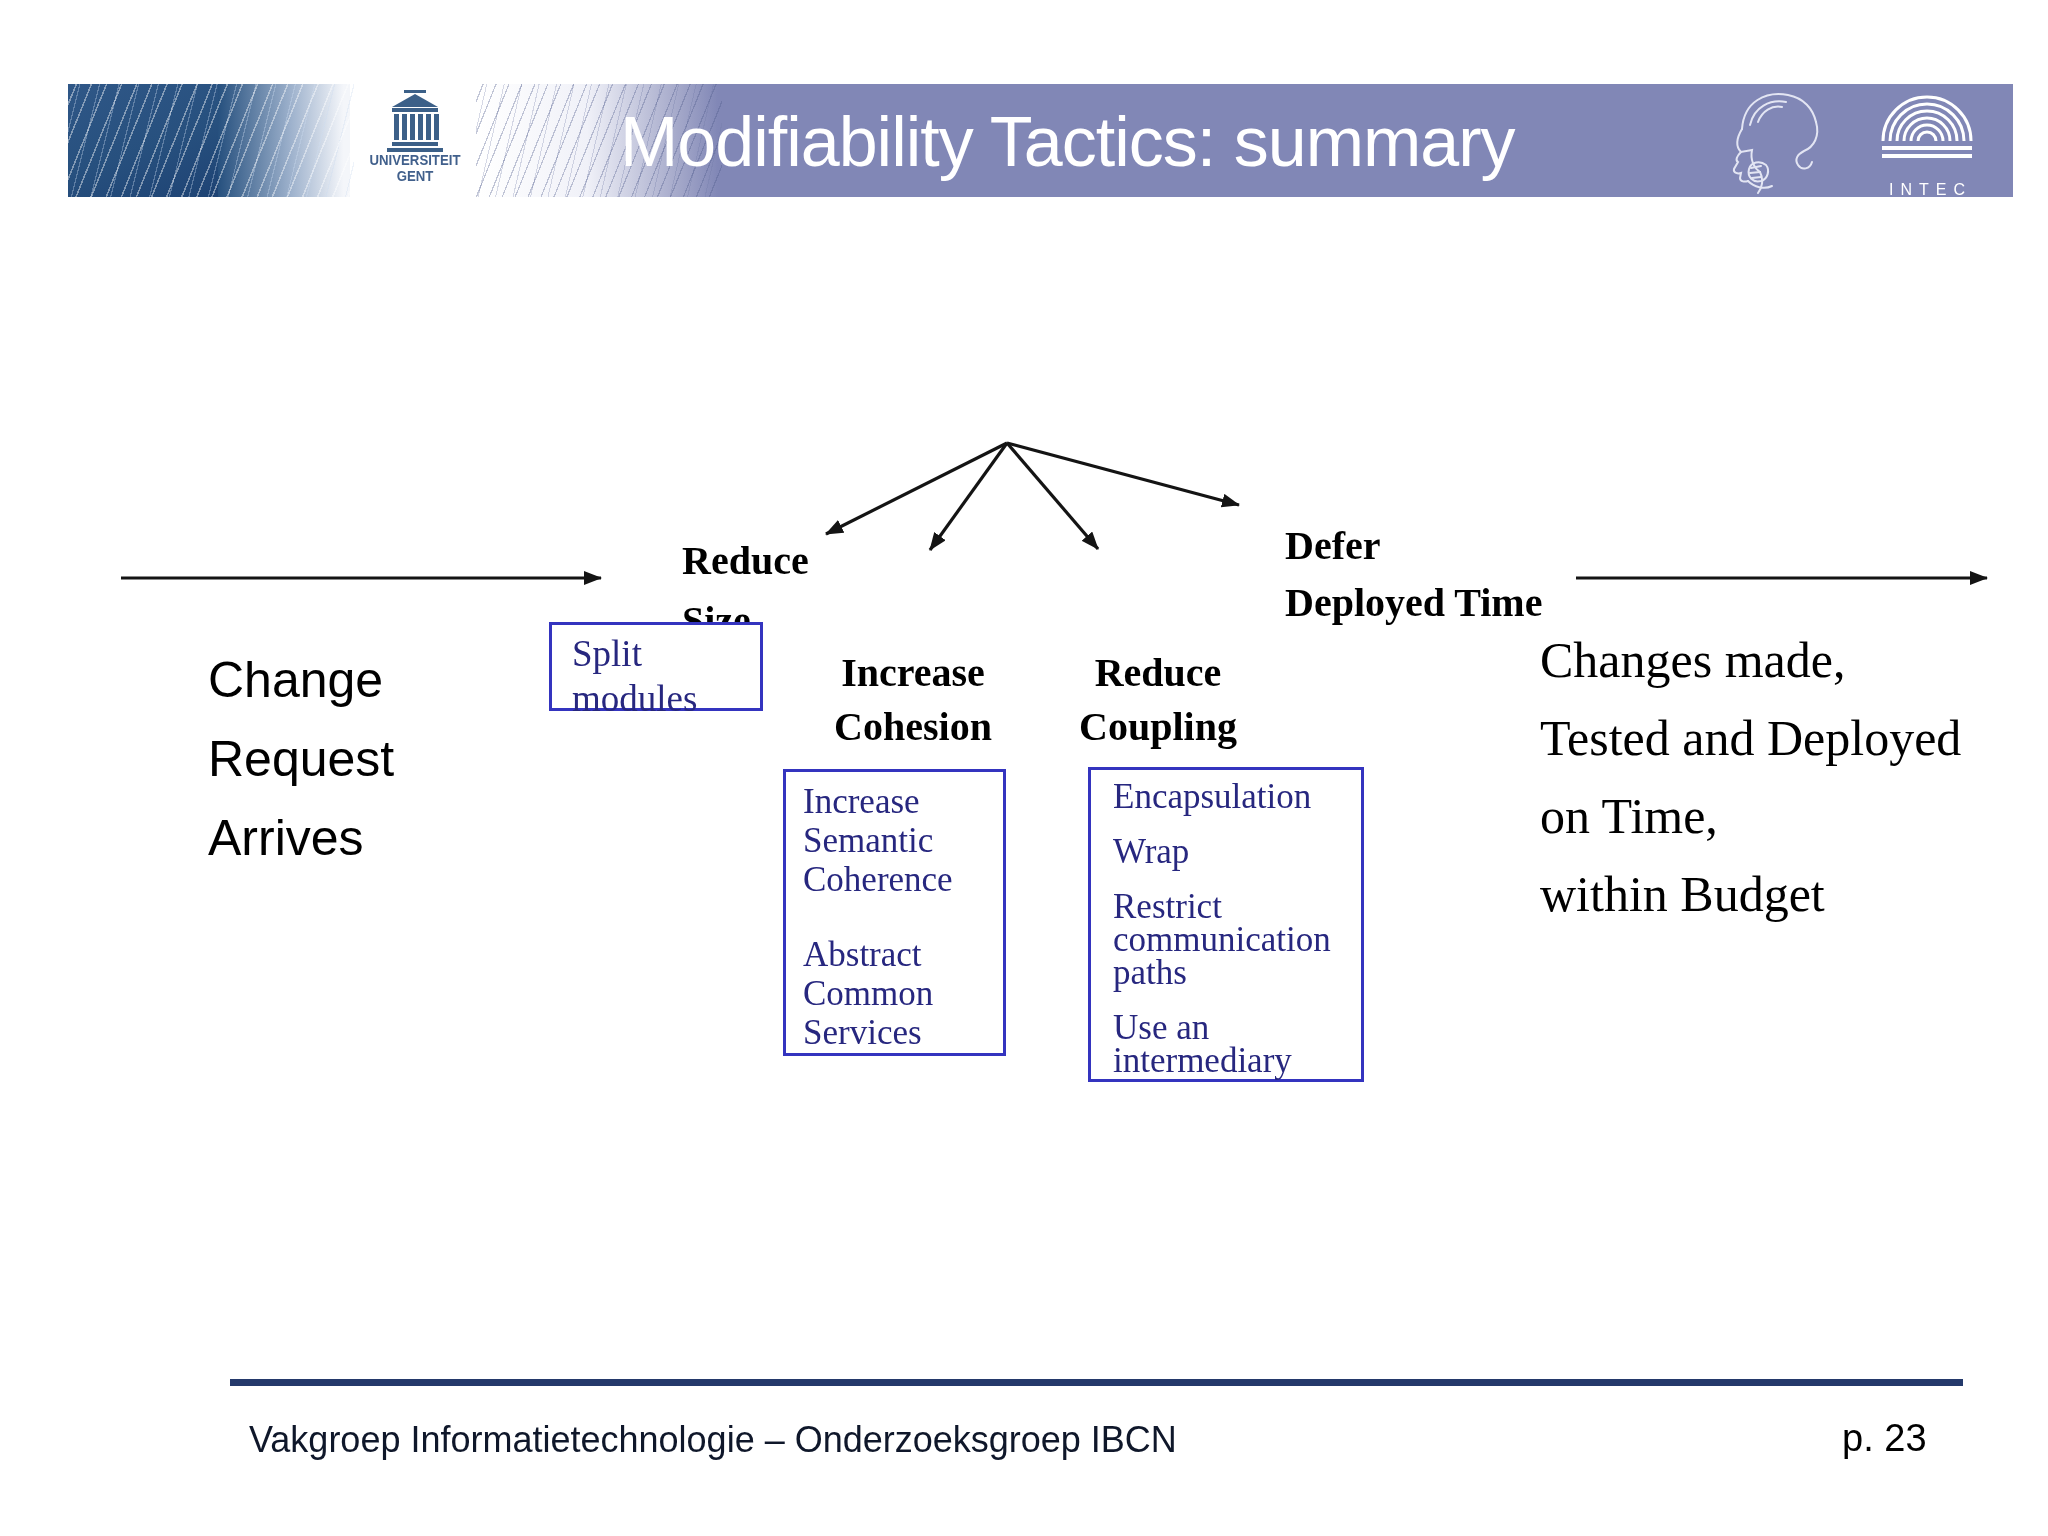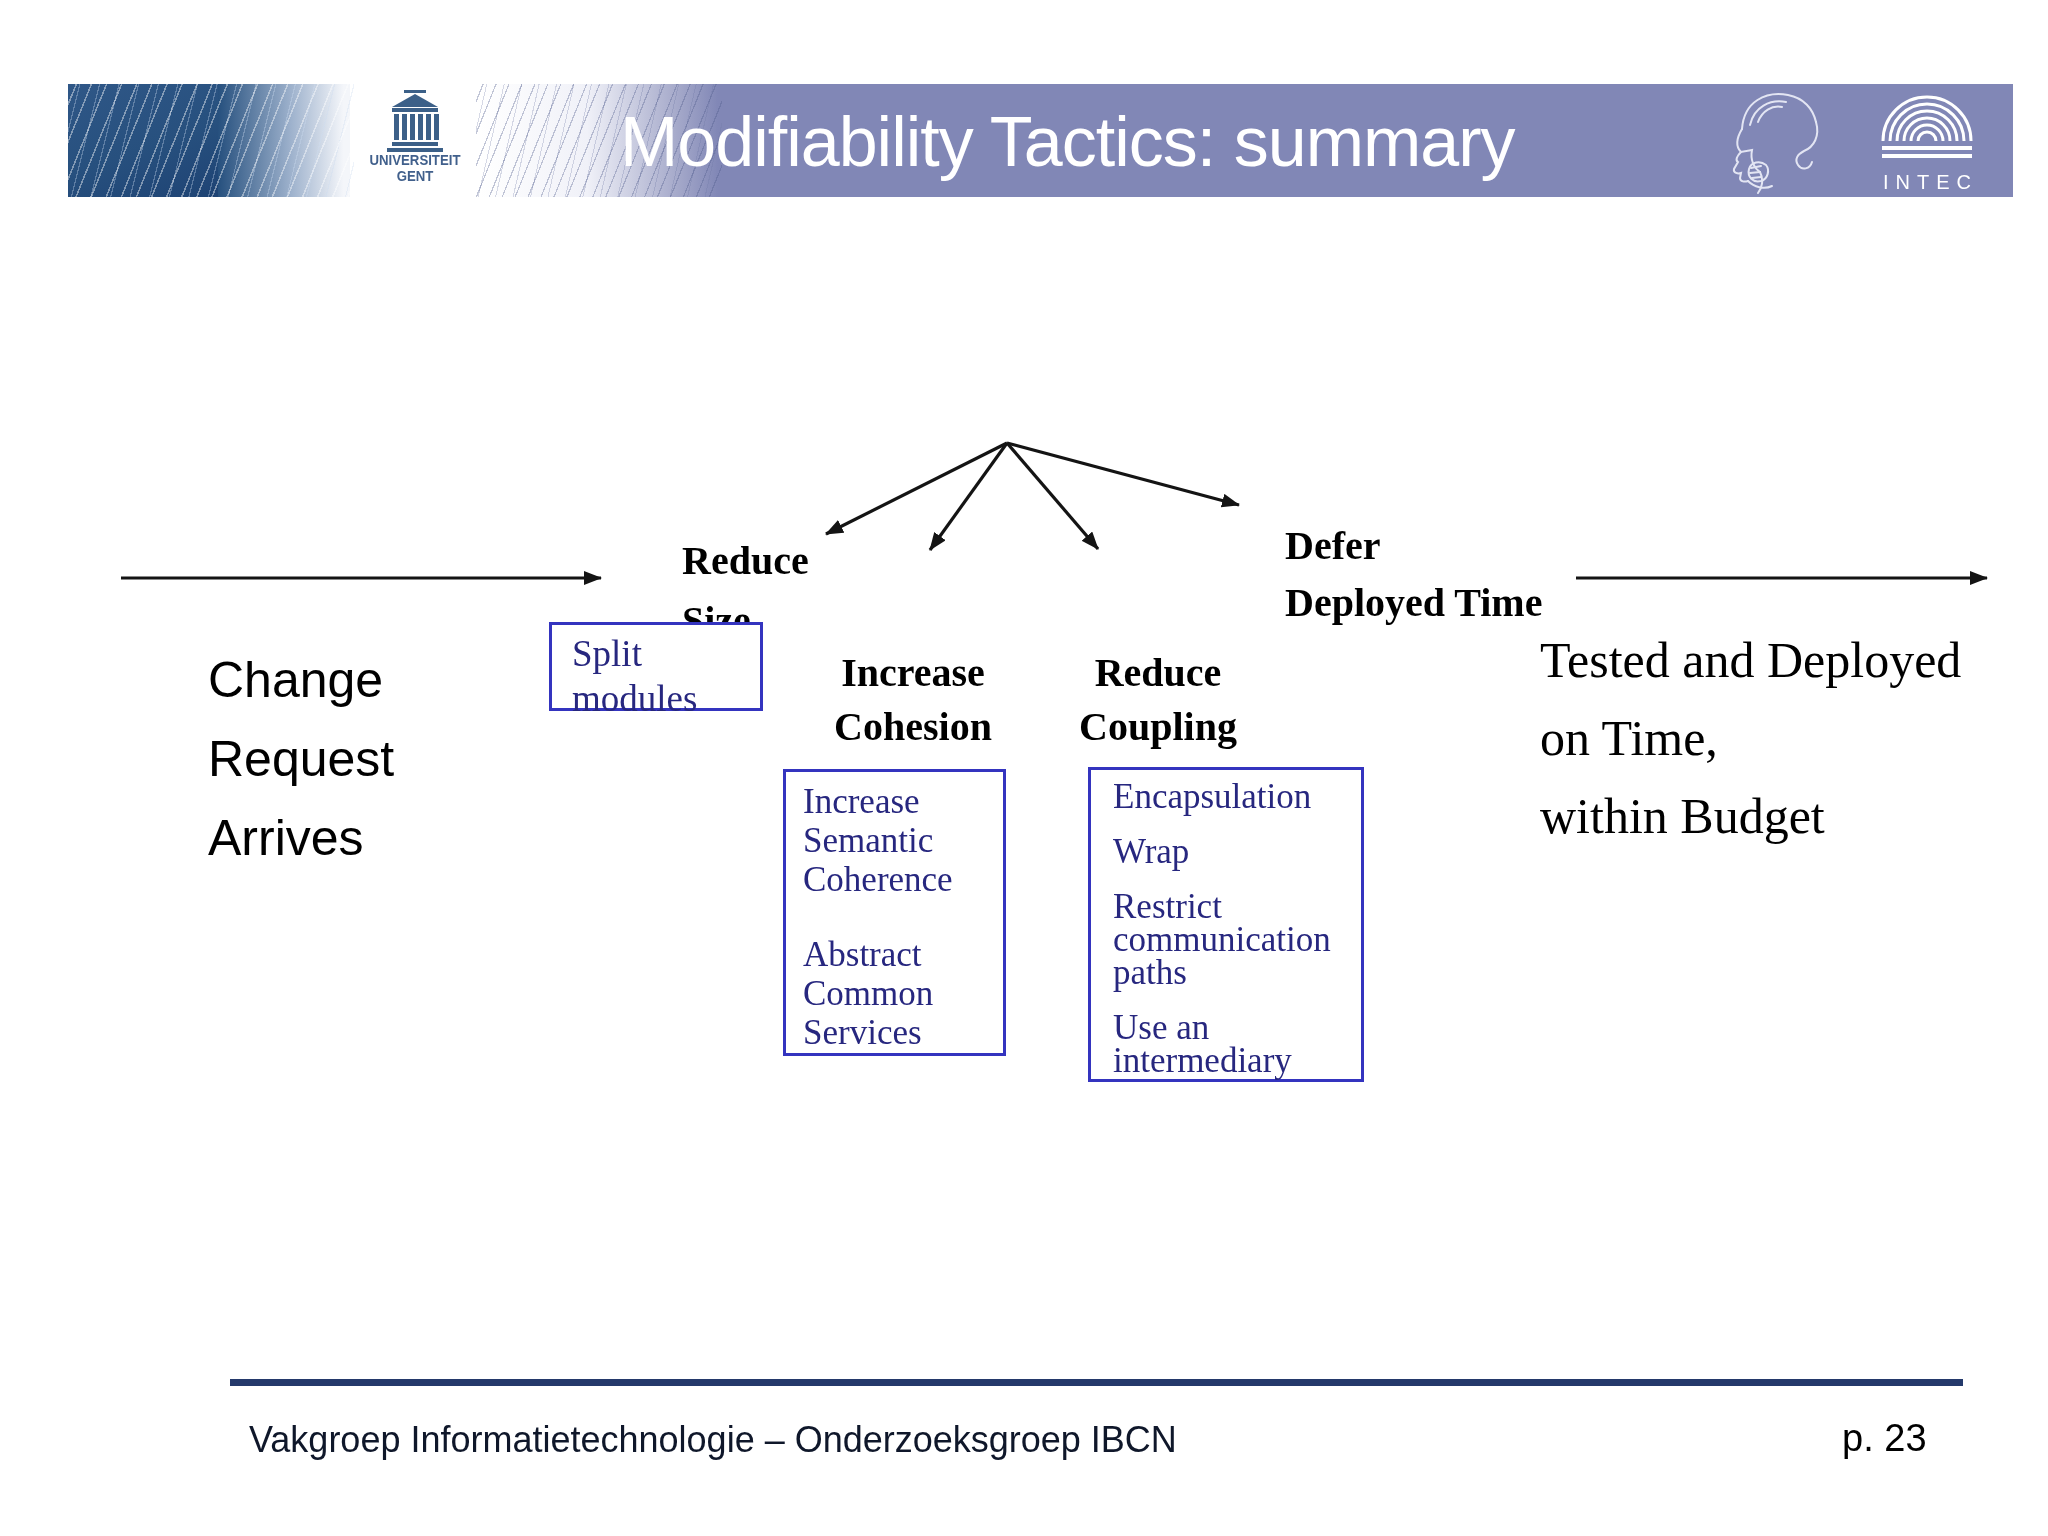--- a/index.html
+++ b/index.html
@@ -21,21 +21,21 @@
   .hatchB{left:408px;width:246px;background-image:
      repeating-linear-gradient(112deg,transparent 0 6px,rgba(80,92,140,.35) 6px 7.2px,transparent 7.2px 12px),
      repeating-linear-gradient(103deg,transparent 0 10px,rgba(110,120,165,.28) 10px 11px,transparent 11px 17px);}
   .ugent-logo{position:absolute;left:282px;top:6px;width:130px;height:104px;text-align:center;}
   .ugent-logo svg{display:block;margin:0 auto;}
   .ugent-text{color:#41608c;font-size:15px;line-height:16px;font-weight:bold;transform:scaleX(.88);letter-spacing:0px;}
   .band-title{position:absolute;left:552px;top:0;height:116px;display:flex;align-items:center;
     color:#ffffff;font-size:70px;letter-spacing:-1px;white-space:nowrap;}
   .athena{position:absolute;right:173px;top:3px;}
   .intec{position:absolute;right:33px;top:9px;width:106px;text-align:center;}
-  .intec-label{color:#ffffff;font-size:20px;letter-spacing:7px;margin-top:6px;margin-left:7px;}
+  .intec-label{color:#ffffff;font-size:16px;letter-spacing:7px;margin-top:16px;margin-left:7px;}
   
   .abs{position:absolute;}
   .root-label{left:853px;top:371px;font-size:59px;color:#1e1e87;letter-spacing:0;}
   .branch{font-family:"Liberation Serif",serif;font-weight:bold;color:#000;font-size:40px;margin-top:25px;}
   .branch div{white-space:nowrap;}
   .b-reduce-size{left:682px;top:506px;line-height:60px;}
   .b-increase-cohesion{left:793px;top:621px;width:240px;text-align:center;line-height:54px;}
   .b-reduce-coupling{left:1038px;top:621px;width:240px;text-align:center;line-height:54px;}
   .b-defer{left:1285px;top:492px;line-height:57px;}
   .tactic-box{border:3px solid #3434bf;background:#fff;box-sizing:border-box;
@@ -191,20 +191,21 @@
       <div>intermediary</div>
     </div>
   </div>
 
   <div class="abs flow-left">
     <div>Change</div>
     <div>Request</div>
     <div>Arrives</div>
   </div>
   <div class="abs flow-right">
+    <div>Changes made,</div>
     <div>Tested and Deployed</div>
     <div>on Time,</div>
     <div>within Budget</div>
   </div>
 
   <div class="abs footer-rule"></div>
   <div class="abs footer-text">Vakgroep Informatietechnologie – Onderzoeksgroep IBCN</div>
   <div class="abs page-number">p. 23</div>
 
 </div>

